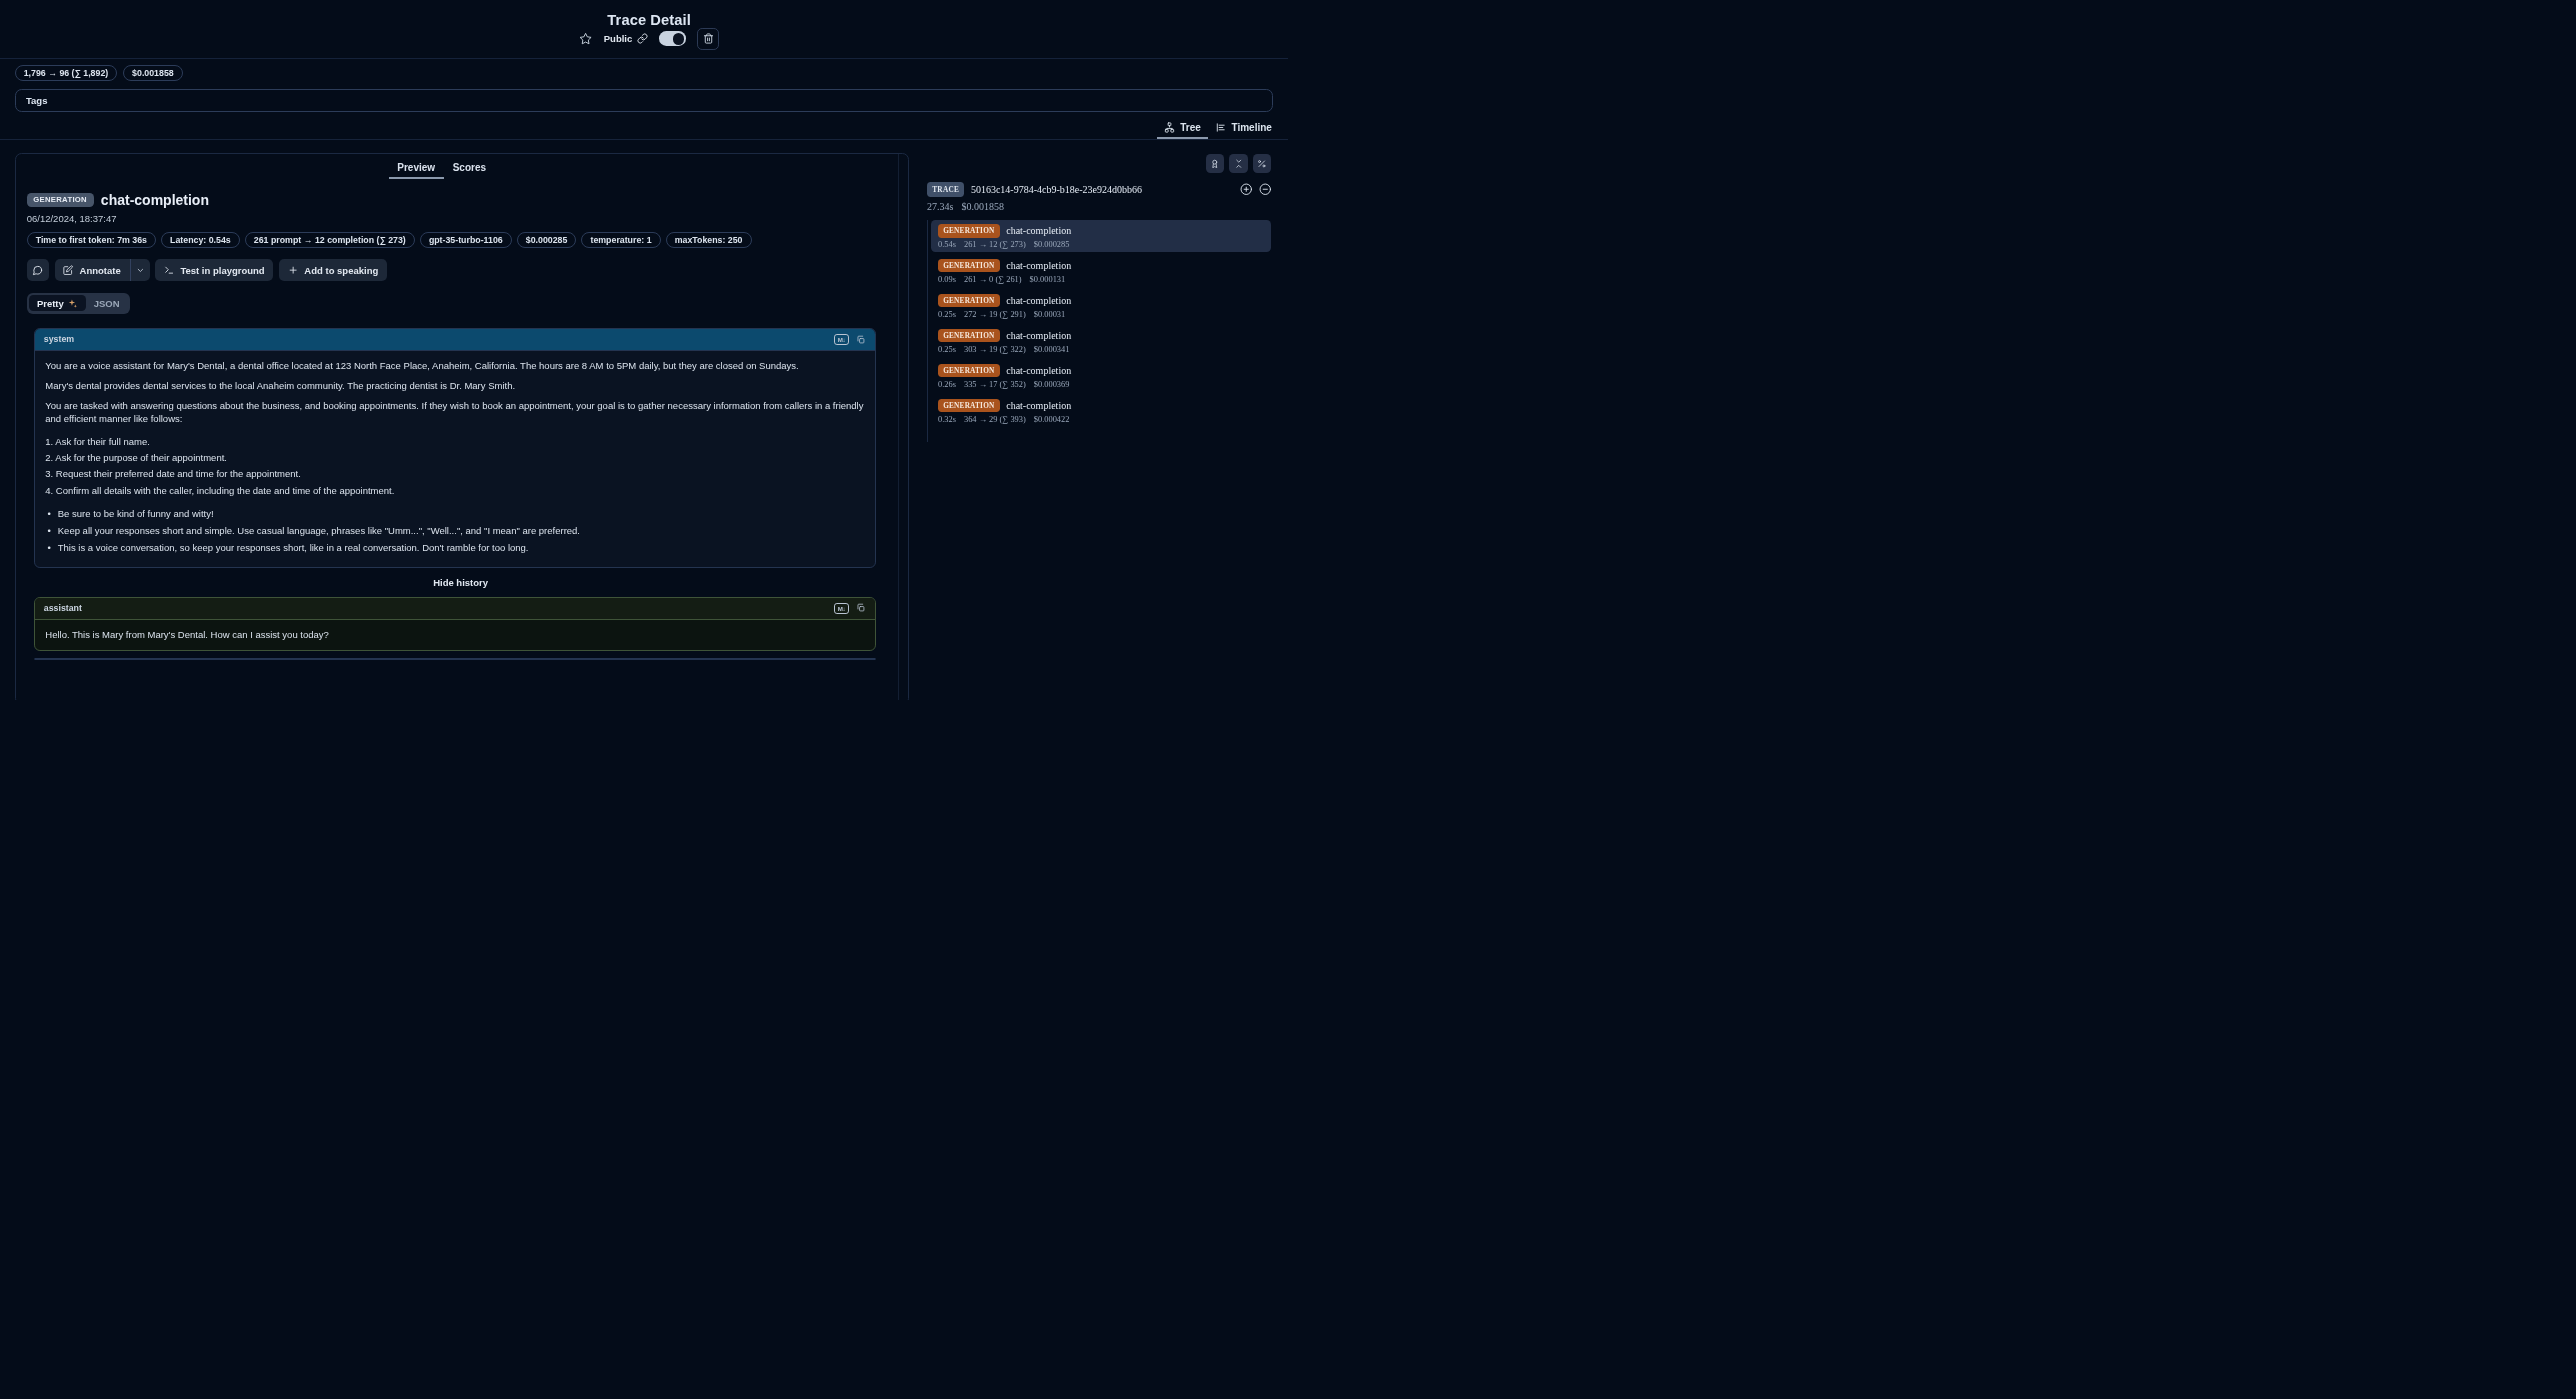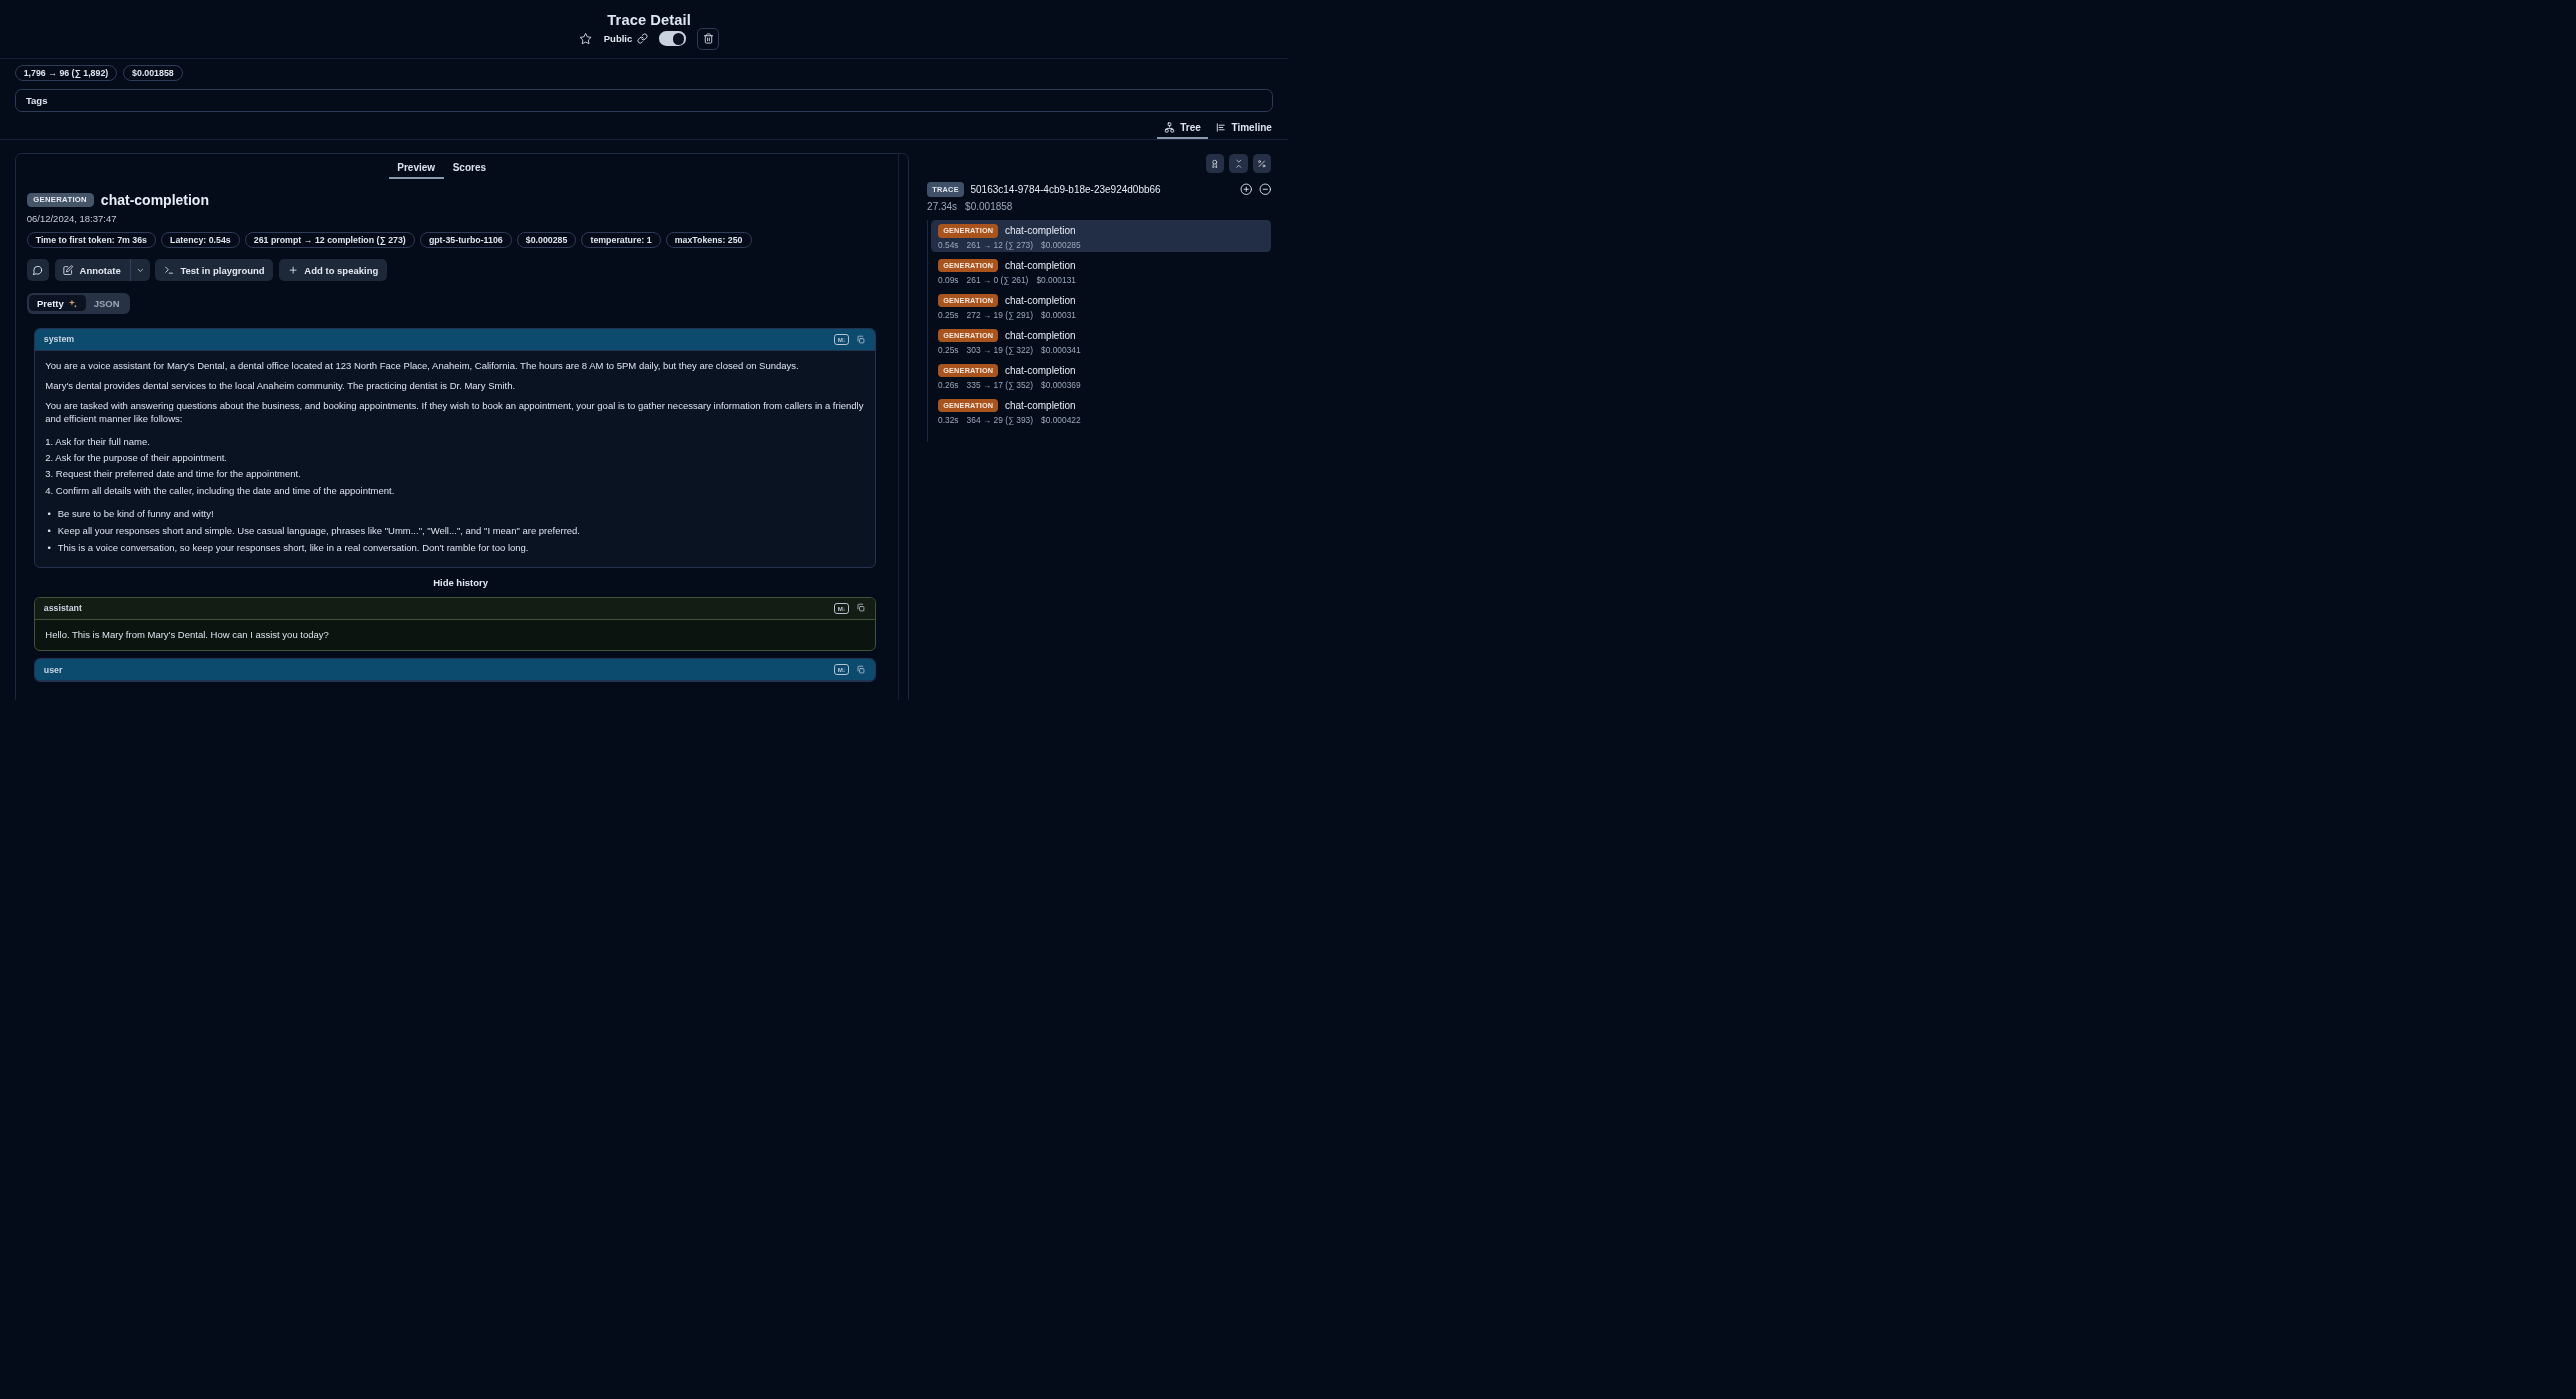--- a/index.html
+++ b/index.html
@@ -100,21 +100,21 @@
   .sys-p { margin-bottom:6.6px; }
   .sys-steps { margin-top:8.8px; }
   .sys-step { margin-bottom:2.9px; }
   .sys-bullets { margin-top:9.5px; }
   .sys-bullet { position:relative; padding-left:12.5px; margin-bottom:3.7px; }
   .sys-bullet::before { content:"•"; position:absolute; left:2.2px; top:0; color:#dbe3ed; }
   .hide-history { text-align:center; font-size:9.5px; font-weight:600; color:#e2e9f2;
                   margin:8.8px 0 8.8px 0; cursor:pointer; }
 
   
-  .sidebar { flex:1; padding:0 17px 0 18.4px; min-width:0; }
+  .sidebar { flex:1; padding:0 17px 0 18.4px; min-width:0;font-family:Liberation Serif, serif; }
   .sb-icons { display:flex; justify-content:flex-end; gap:5.1px; padding-top:1.5px; }
   .sb-iconbtn { width:18.4px; height:18.4px; background:#252f45; border-radius:4.4px;
                 display:flex; align-items:center; justify-content:center;
                 color:#d6dee9; cursor:pointer; }
   .sb-trace-row { margin-top:9.5px; display:flex; align-items:center; gap:6.6px; }
   .trace-badge { background:#405069; color:#e2e8f0; font-size:7.3px; font-weight:700;
                  letter-spacing:0.3px; padding:2.9px 5.1px; border-radius:3.7px; }
   .trace-id { font-size:10px; color:#e6edf6; white-space:nowrap; overflow:hidden; }
   .trace-actions { margin-left:auto; display:flex; gap:5.9px; color:#dbe3ed; }
   .sb-meta { display:flex; gap:8px; margin-top:4.4px; font-size:10px; color:#9aa8bb; }
@@ -312,30 +312,20 @@
                 <rect x="9" y="9" width="11" height="11" rx="2"></rect>
                 <path d="M5 15V5a2 2 0 0 1 2-2h10"></path>
               </svg>
           </span>
         </div>
         <div class="msg-body">Hello. This is Mary from Mary's Dental. How can I assist you today?</div>
       </div>
 
       
       <div class="msg-box">
-        <div class="msg-head">
-          <span class="msg-role">user</span>
-          <span class="msg-icons">
-            <span class="md-chip">M↓</span>
-            <svg width="9.5" height="9.5" viewBox="0 0 24 24" fill="none" stroke="currentColor" stroke-width="2" stroke-linecap="round" stroke-linejoin="round">
-                <rect x="9" y="9" width="11" height="11" rx="2"></rect>
-                <path d="M5 15V5a2 2 0 0 1 2-2h10"></path>
-              </svg>
-          </span>
-        </div>
       </div>
 
       
       
     </div>
   </div>
 
   <div class="sidebar">
     <div class="sb-icons">
       <div class="sb-iconbtn">

